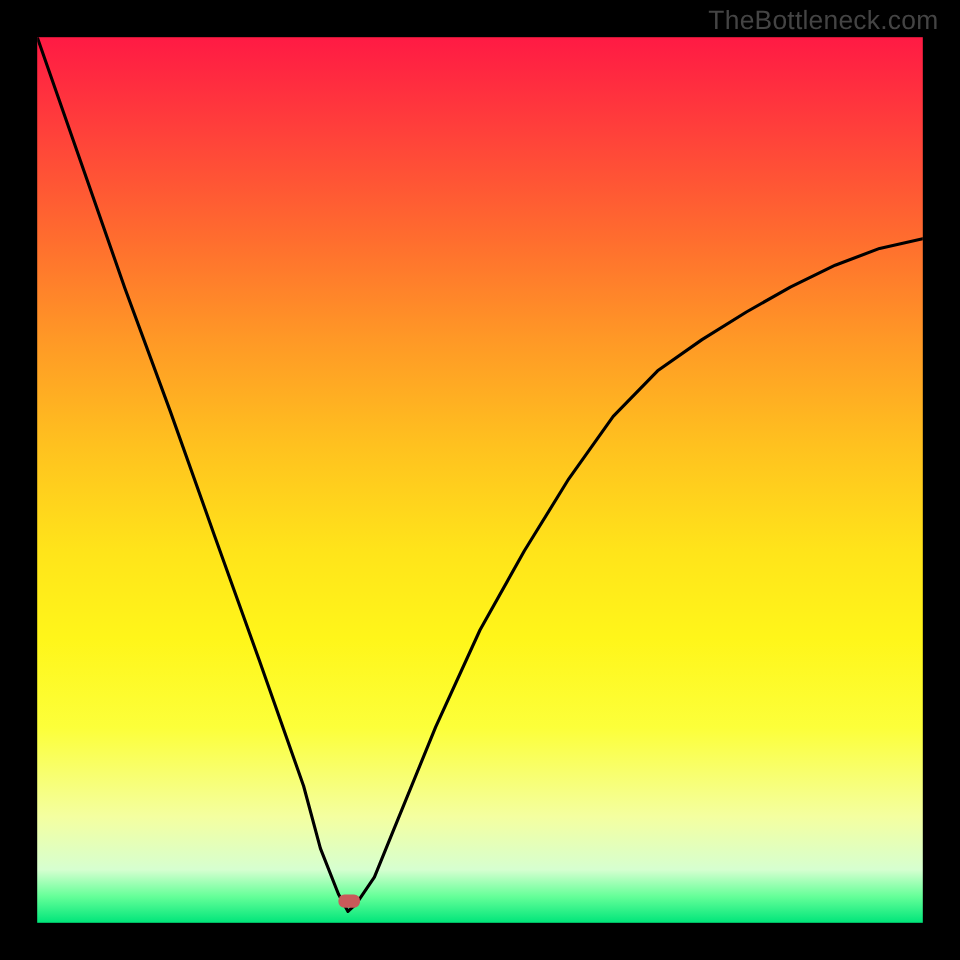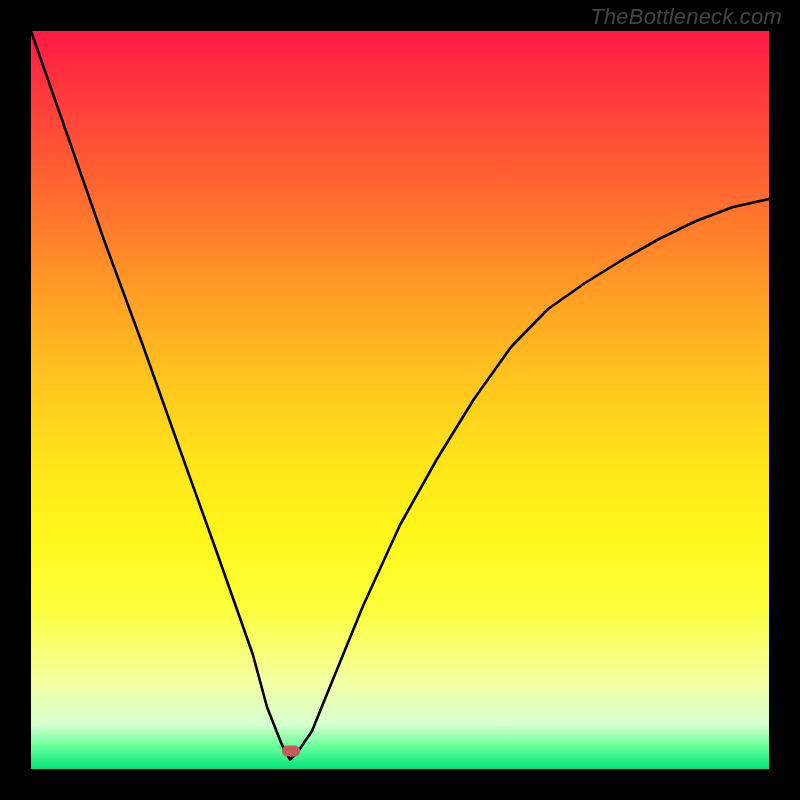--- a/index.html
+++ b/index.html
@@ -13,21 +13,20 @@
   }
   .watermark {
     position: absolute;
     top: 4px;
     right: 18px;
     color: #444;
     font-size: 22px;
     font-weight: 500;
     letter-spacing: 0.2px;
     z-index: 10;
-    font-style: italic;
   }
   .plot-frame {
     position: absolute;
     left: 31px;
     top: 31px;
     width: 738px;
     height: 738px;
     background: #000;
   }
   .gradient {

